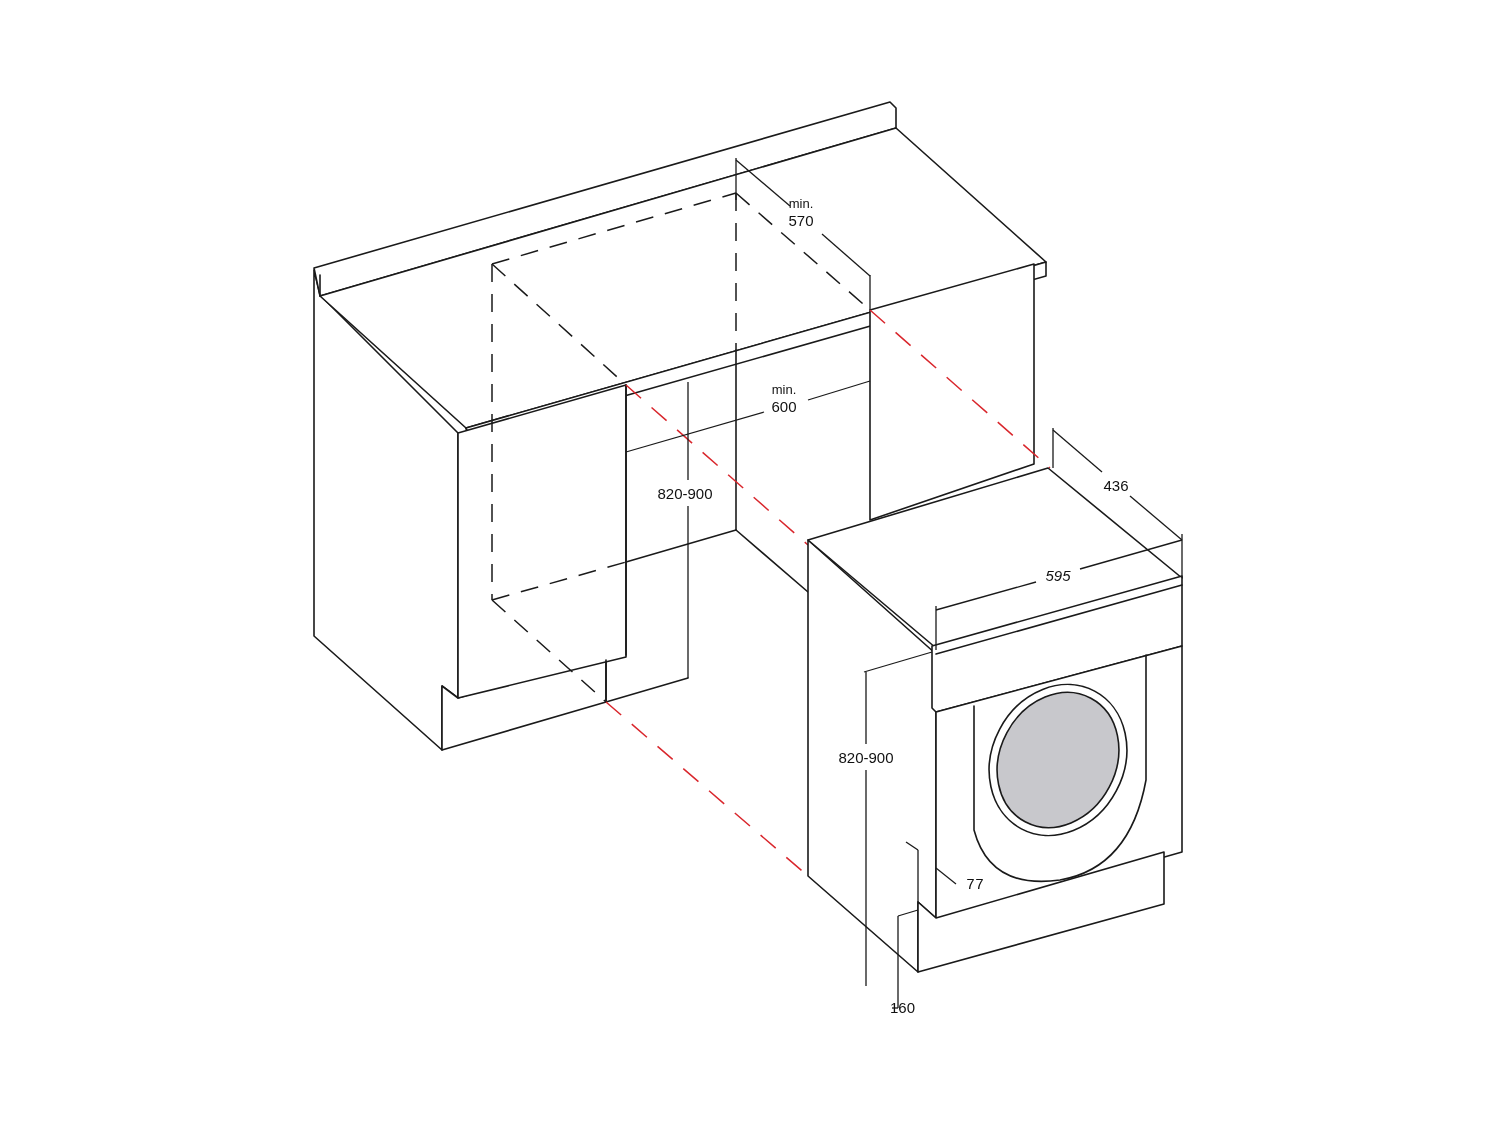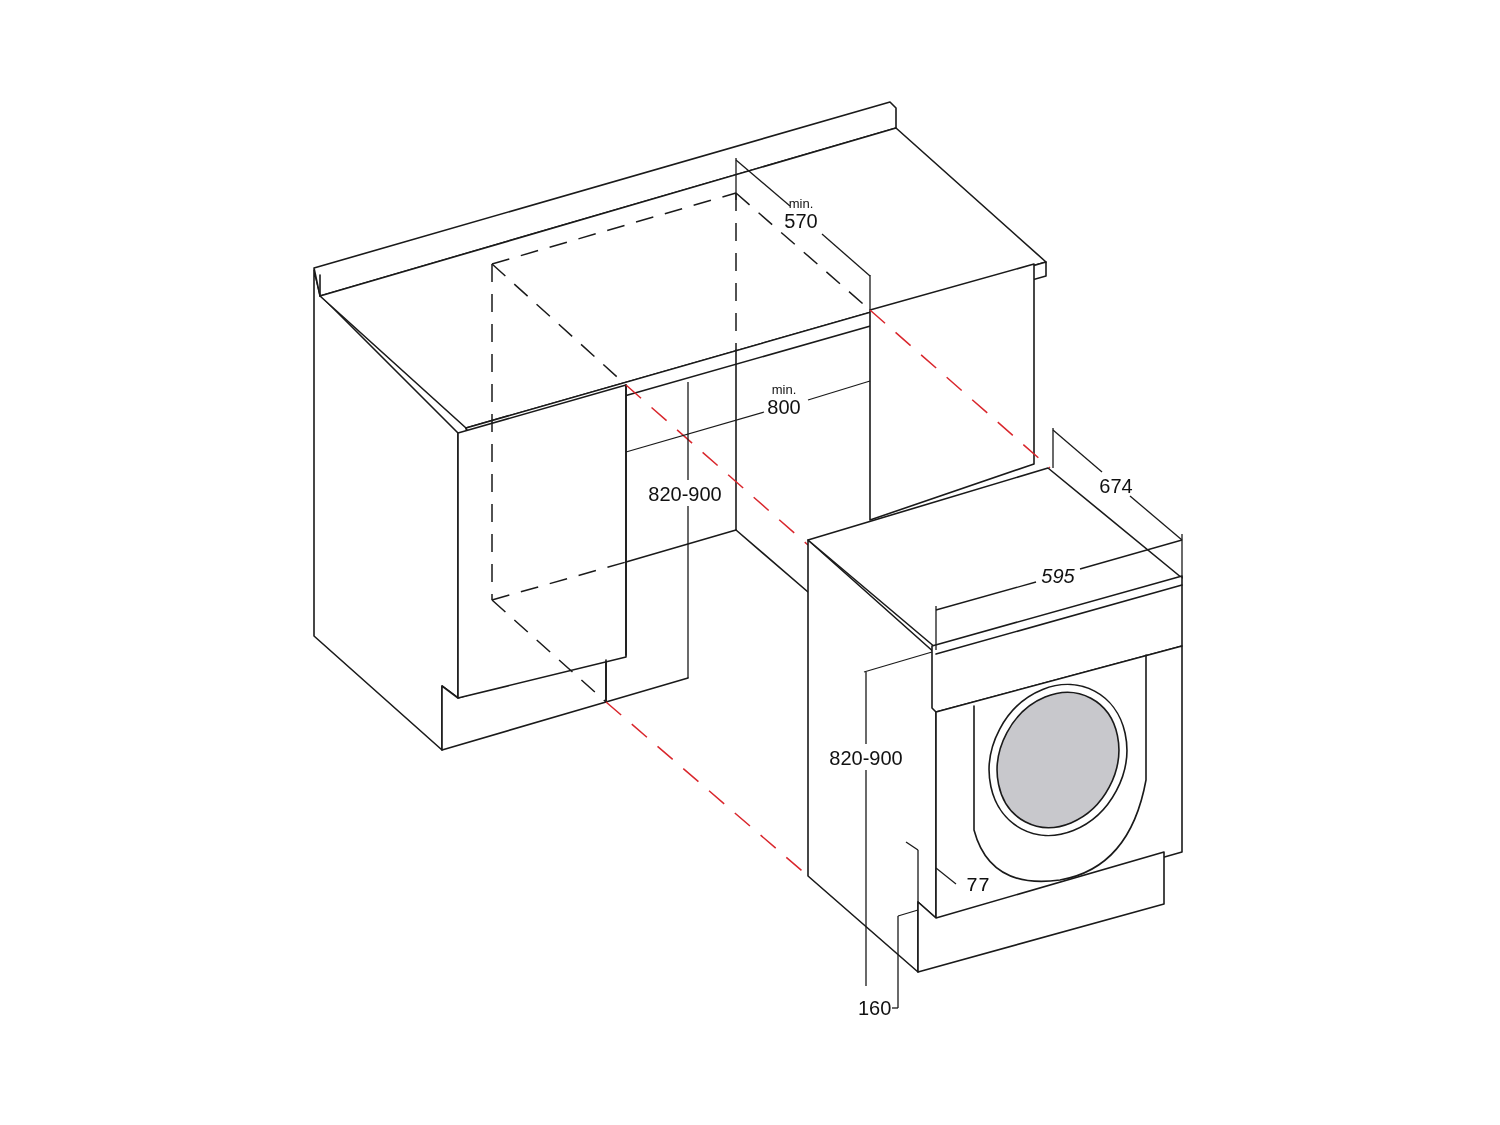--- a/index.html
+++ b/index.html
@@ -7,21 +7,21 @@
   #stage { position: absolute; left: 0; top: 0; width: 1408px; height: 1125px; }
   svg { position: absolute; left: 0; top: 0; }
   .ln { stroke: #1a1a1a; stroke-width: 1.6; fill: none; stroke-linecap: round; stroke-linejoin: round; }
   .face { stroke: #1a1a1a; stroke-width: 1.6; fill: #ffffff; stroke-linejoin: round; }
   .dash { stroke: #1a1a1a; stroke-width: 1.5; fill: none; stroke-dasharray: 18 12; }
   .red { stroke: #d9262c; stroke-width: 1.5; fill: none; stroke-dasharray: 20 14; }
   .dim { stroke: #1a1a1a; stroke-width: 1.3; fill: none; }
   .glass { fill: #c8c8cc; stroke: #1a1a1a; stroke-width: 1.6; }
   .lbl {
     position: absolute; font-family: "Liberation Sans", sans-serif; color: #111;
-    font-size: 20px; line-height: 18px; white-space: nowrap; background: transparent;
+    font-size: 15px; line-height: 18px; white-space: nowrap; background: transparent;
   }
   .lbl.center { text-align: center; transform: translateX(-50%); }
   .small { font-size: 13px; line-height: 12px; }
 </style>
 </head>
 <body>
 
 <div id="stage">
 <svg width="1500" height="1125" viewBox="0 0 1500 1125">
 
@@ -123,22 +123,22 @@
     <line class="dim" x1="898" y1="916" x2="918" y2="910"></line>
     <line class="dim" x1="898" y1="916" x2="898" y2="1008"></line>
     <line class="dim" x1="892" y1="1008" x2="898" y2="1008"></line>
   </g>
 </svg>
 
 <div class="lbl center small" style="left:801px; top:198px;">min.</div>
 <div class="lbl center" style="left:801px; top:212px;">570</div>
 
 <div class="lbl center small" style="left:784px; top:384px;">min.</div>
-<div class="lbl center" style="left:784px; top:398px;">800</div>
+<div class="lbl center" style="left:784px; top:398px;">600</div>
 
 <div class="lbl center" style="left:685px; top:485px;">820-900</div>
 
-<div class="lbl center" style="left:1116px; top:477px;">674</div>
+<div class="lbl center" style="left:1116px; top:477px;">436</div>
 <div class="lbl center" style="left:1058px; top:567px;font-style:italic;">595</div>
 <div class="lbl center" style="left:866px; top:749px;">820-900</div>
 <div class="lbl" style="left:966px; top:877px;font-family:Liberation Mono, monospace;">77</div>
-<div class="lbl" style="left:858px; top:999px;">160</div>
+<div class="lbl" style="left:890px; top:999px;">160</div>
 </div>
 
 </body></html>

